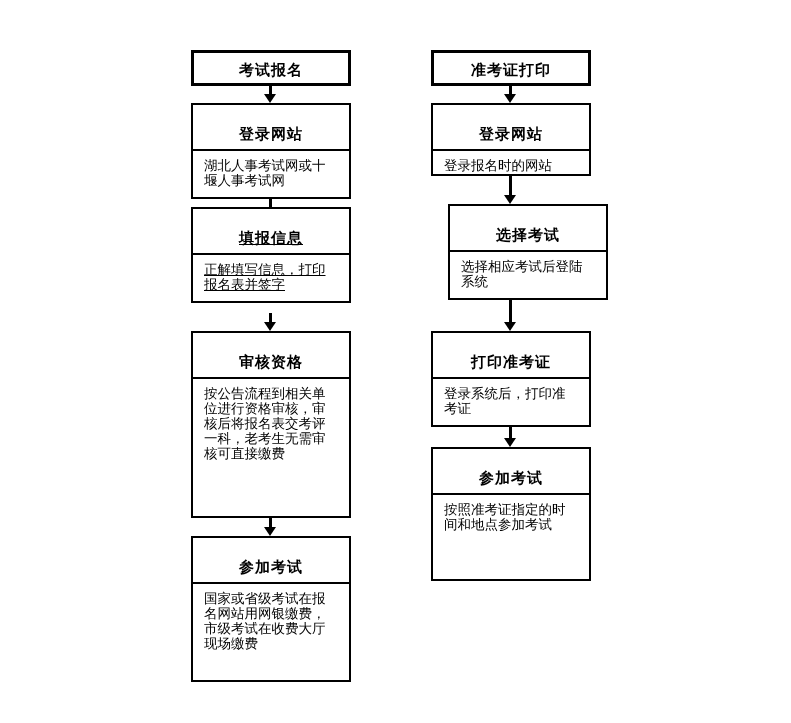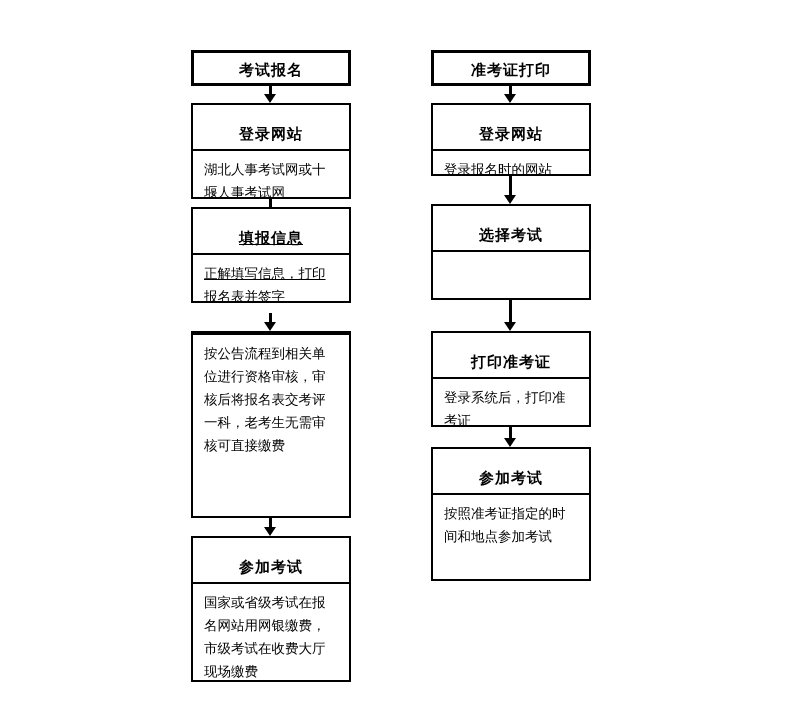--- a/index.html
+++ b/index.html
@@ -50,21 +50,21 @@
   .node.header .node-title {
     padding: 8px 4px 8px 4px;
   }
   .node-divider {
     height: 0;
     border-top: 2px solid #000000;
     margin: 0;
   }
   .node-body {
     font-size: 13.5px;
-    line-height: 23px;
+    line-height: 15px;
     padding: 7px 11px 8px 11px;
     text-align: left;
     word-break: break-all;
   }
 
   .arrow {
     position: absolute;
     width: 13px;
   }
   .arrow .shaft {
@@ -116,20 +116,21 @@
       <div class="node-divider"></div>
       <div class="node-body">正解填写信息，打印报名表并签字</div>
     </div>
 
     <div class="arrow" style="left:73px; top:313px; height:18px;">
       <div class="shaft" style="height:10px;"></div>
       <div class="head" style="top:9px;"></div>
     </div>
 
     <div class="node" style="left:0; top:331px; width:160px; height:187px;">
+      <div class="node-title">审核资格</div>
       <div class="node-divider"></div>
       <div class="node-body">按公告流程到相关单位进行资格审核，审核后将报名表交考评一科，老考生无需审核可直接缴费</div>
     </div>
 
     <div class="arrow" style="left:73px; top:518px; height:18px;">
       <div class="shaft" style="height:10px;"></div>
       <div class="head" style="top:9px;"></div>
     </div>
 
     <div class="node" style="left:0; top:536px; width:160px; height:146px;">
@@ -155,23 +156,24 @@
       <div class="node-title">登录网站</div>
       <div class="node-divider"></div>
       <div class="node-body">登录报名时的网站</div>
     </div>
 
     <div class="arrow" style="left:73px; top:176px; height:28px;">
       <div class="shaft" style="height:20px;"></div>
       <div class="head" style="top:19px;"></div>
     </div>
 
-    <div class="node" style="left:0; top:204px; width:160px; height:96px;">
+    <div class="node" style="left:17px; top:204px; width:160px; height:96px;">
       <div class="node-title">选择考试</div>
       <div class="node-divider"></div>
+      <div class="node-body">选择相应考试后登陆系统</div>
     </div>
 
     <div class="arrow" style="left:73px; top:300px; height:31px;">
       <div class="shaft" style="height:23px;"></div>
       <div class="head" style="top:22px;"></div>
     </div>
 
     <div class="node" style="left:0; top:331px; width:160px; height:96px;">
       <div class="node-title">打印准考证</div>
       <div class="node-divider"></div>

